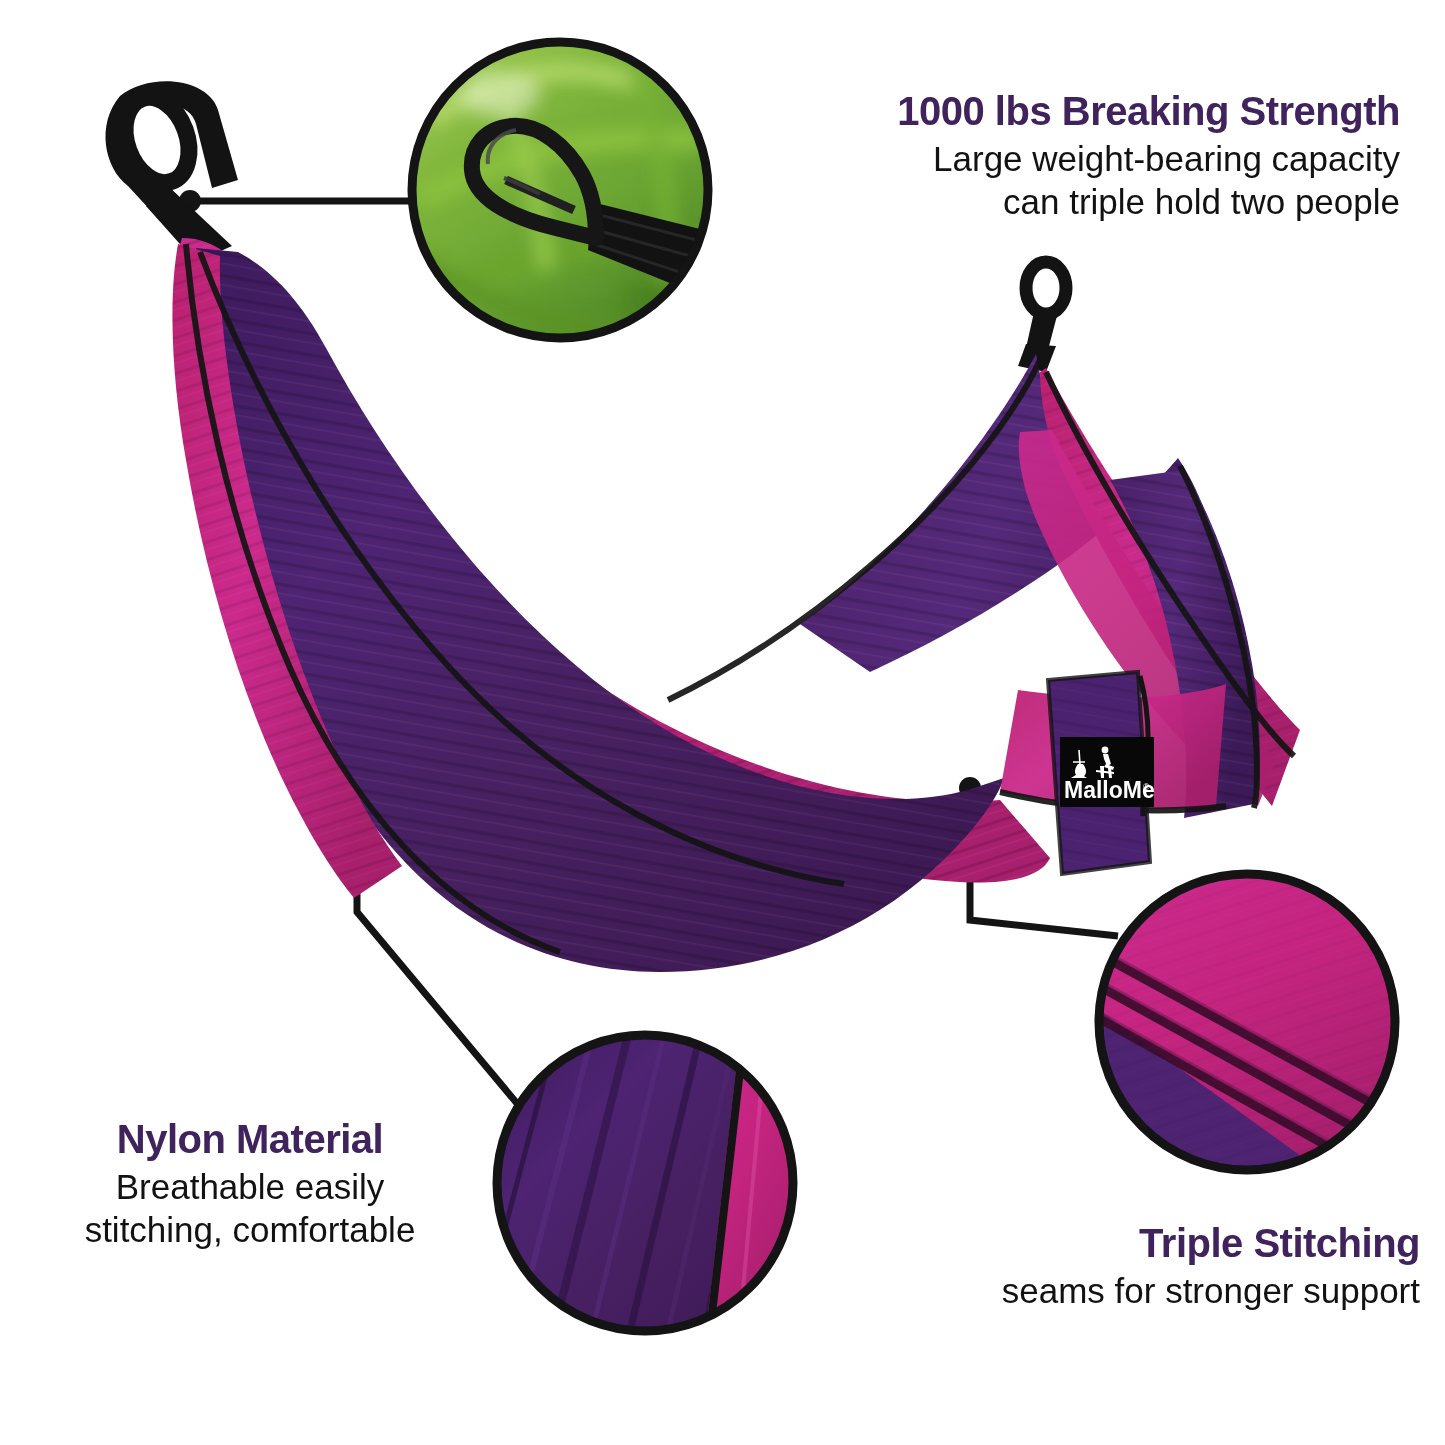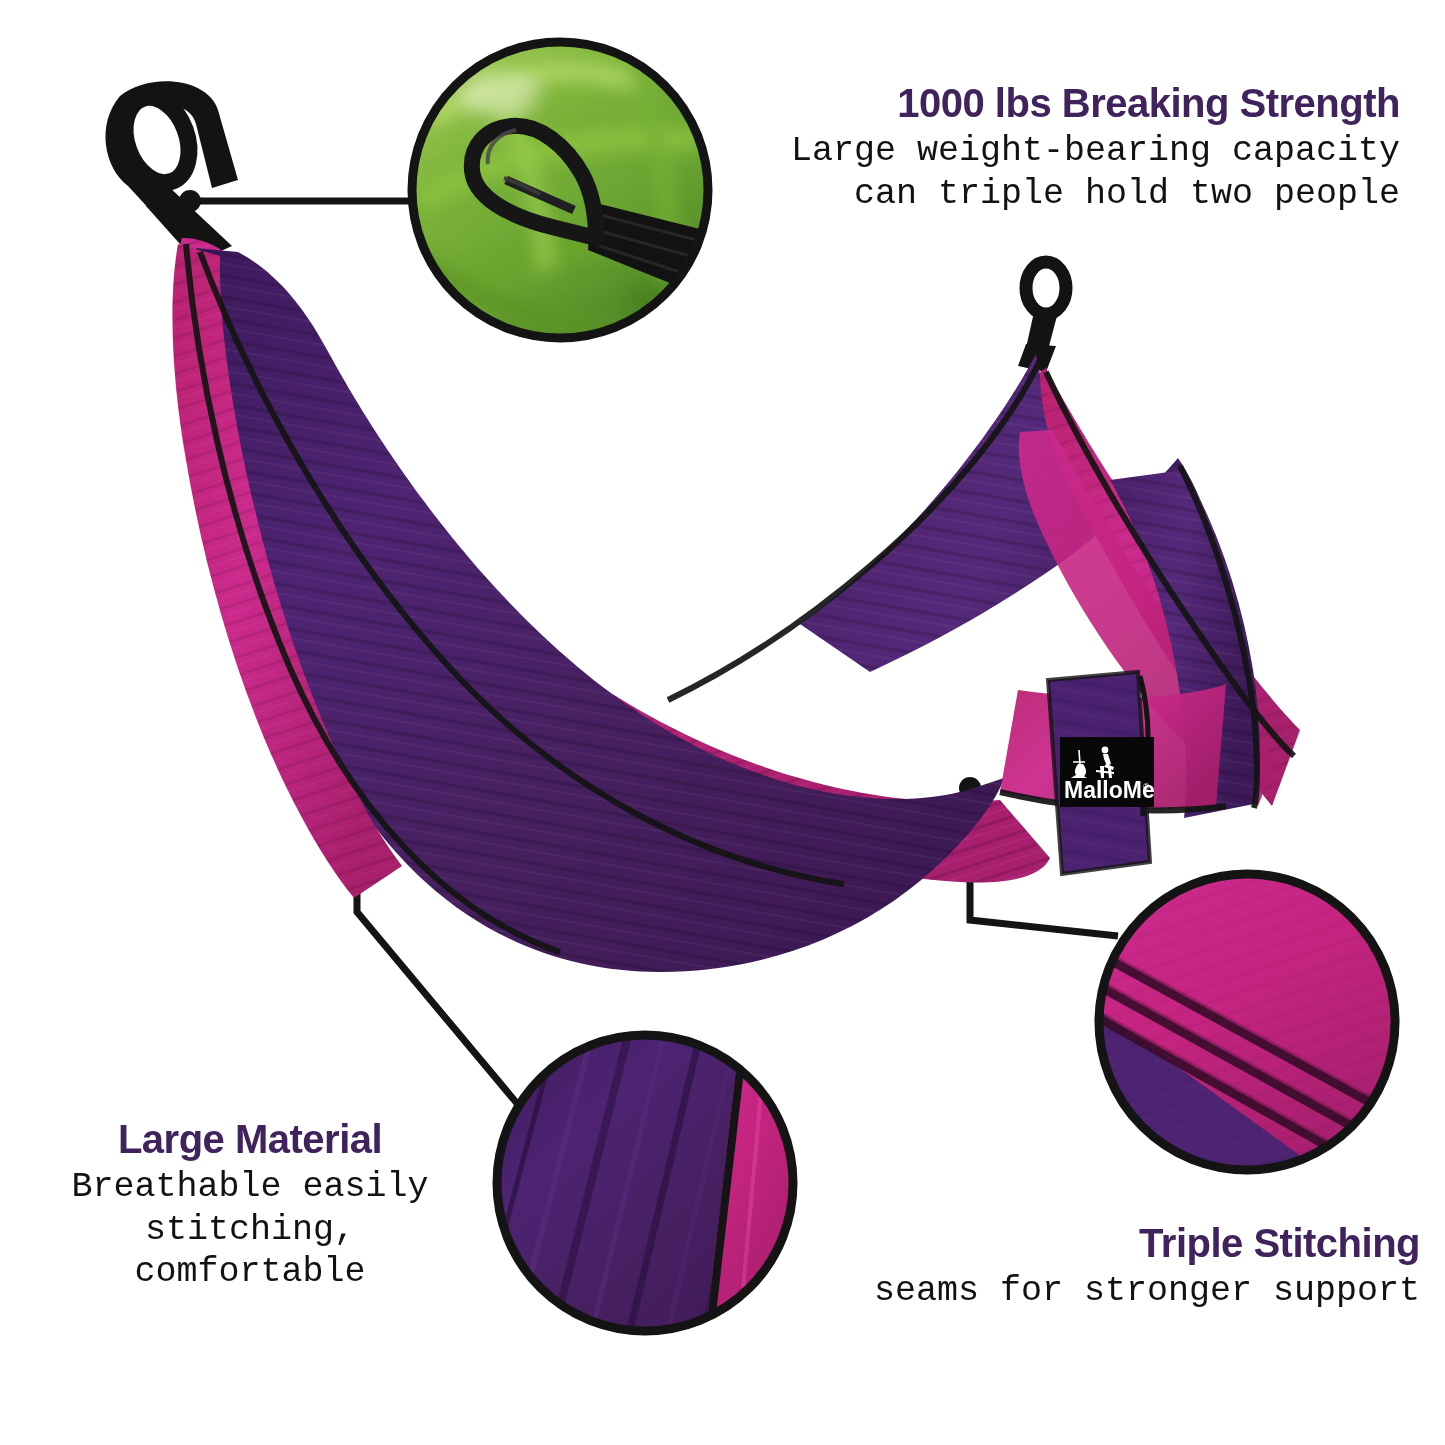--- a/index.html
+++ b/index.html
@@ -21,29 +21,29 @@
   .feature-block { position: absolute; }
   .feature-title {
     font-family: "Liberation Sans", sans-serif;
     font-weight: bold;
     color: #40235c;
     letter-spacing: -0.5px;
     line-height: 1.05;
     white-space: nowrap;
   }
   .feature-body {
-    font-family: Liberation Mono, monospace;
+    font-family: Liberation Sans, sans-serif;
     font-weight: normal;
     color: #121212;
     line-height: 1.22;
   }
 
   
   #block-strength { left: 700px; top: 82px; width: 700px; text-align: right; }
-  #block-strength .feature-title { font-size: 40px; }
+  #block-strength .feature-title { font-size: 40px; margin-top: 8px; }
   #block-strength .feature-body { font-size: 35px; margin-top: 6px; }
 
   
   #block-nylon { left: 20px; top: 1118px; width: 460px; text-align: center; }
   #block-nylon .feature-title { font-size: 40px; }
   #block-nylon .feature-body { font-size: 35px; margin-top: 6px; }
 
   
   #block-stitch { left: 820px; top: 1222px; width: 600px; text-align: right; }
   #block-stitch .feature-title { font-size: 40px; }
@@ -379,21 +379,21 @@
 
   <div class="feature-block" id="block-strength">
     <div class="feature-title">1000 lbs Breaking Strength</div>
     <div class="feature-body">
       <div>Large weight-bearing capacity</div>
       <div>can triple hold two people</div>
     </div>
   </div>
 
   <div class="feature-block" id="block-nylon">
-    <div class="feature-title">Large Material</div>
+    <div class="feature-title">Nylon Material</div>
     <div class="feature-body">
       <div>Breathable easily</div>
       <div>stitching, comfortable</div>
     </div>
   </div>
 
   <div class="feature-block" id="block-stitch">
     <div class="feature-title">Triple Stitching</div>
     <div class="feature-body">
       <div>seams for stronger support</div>

